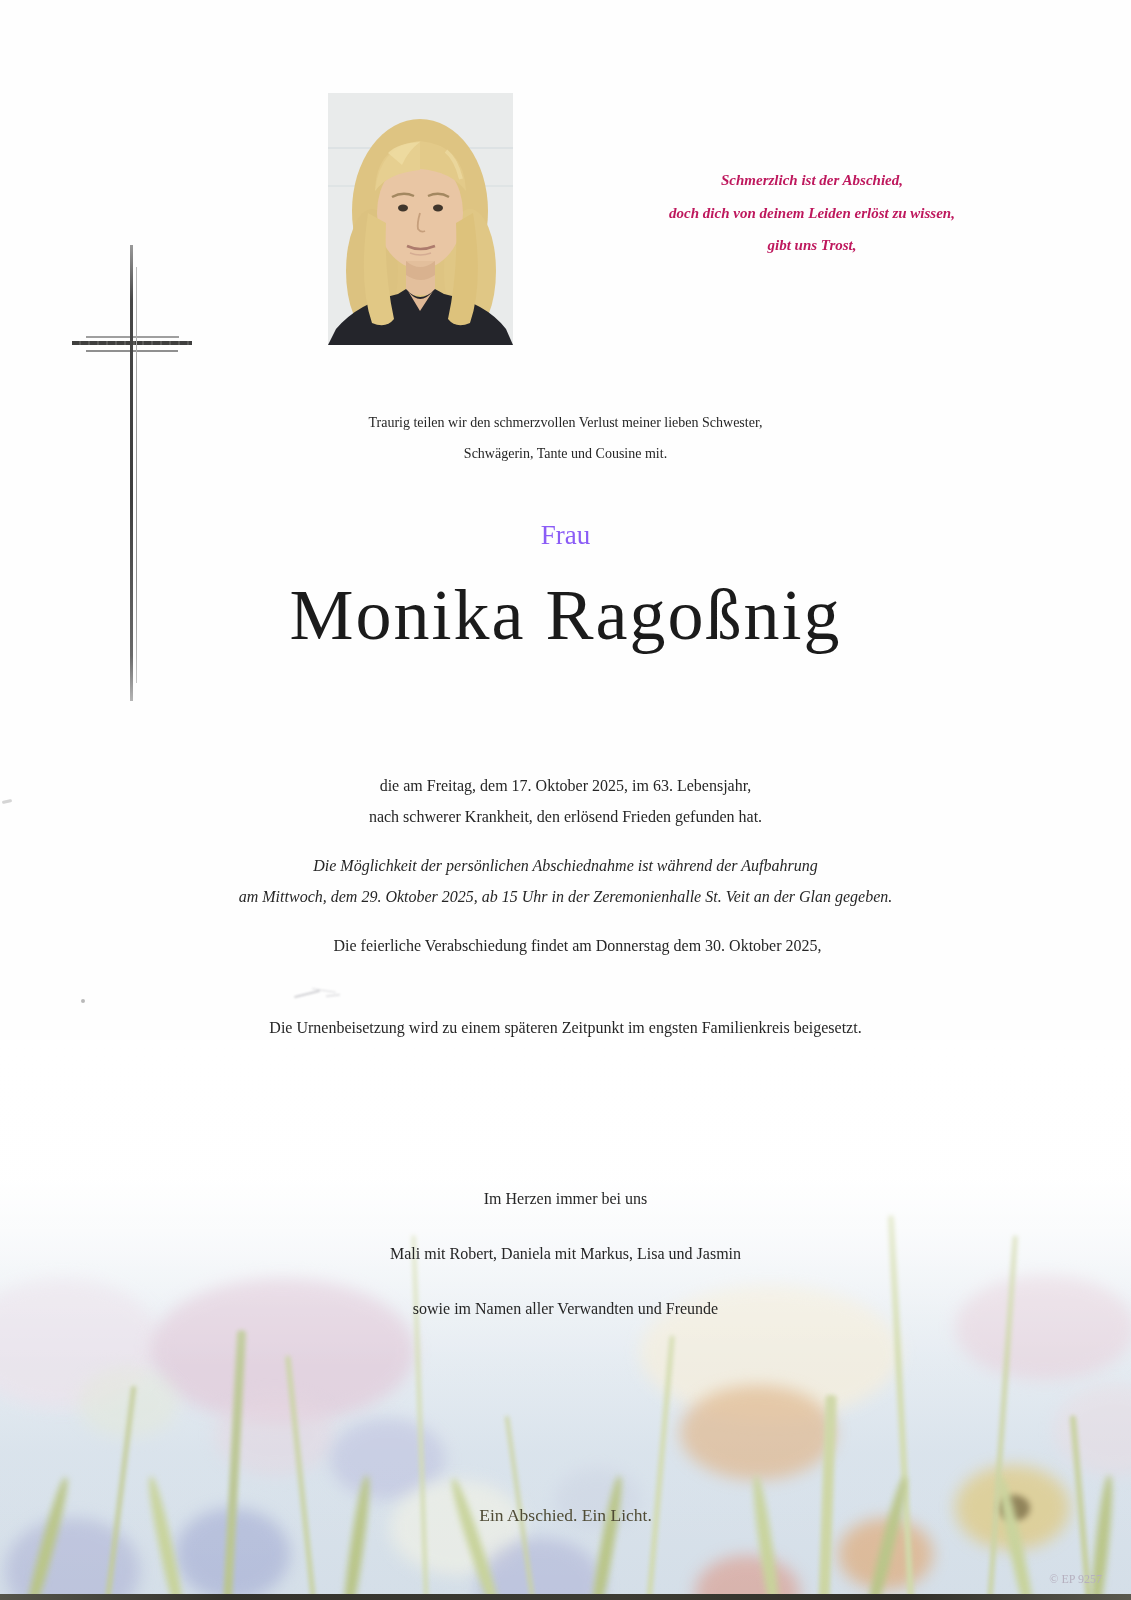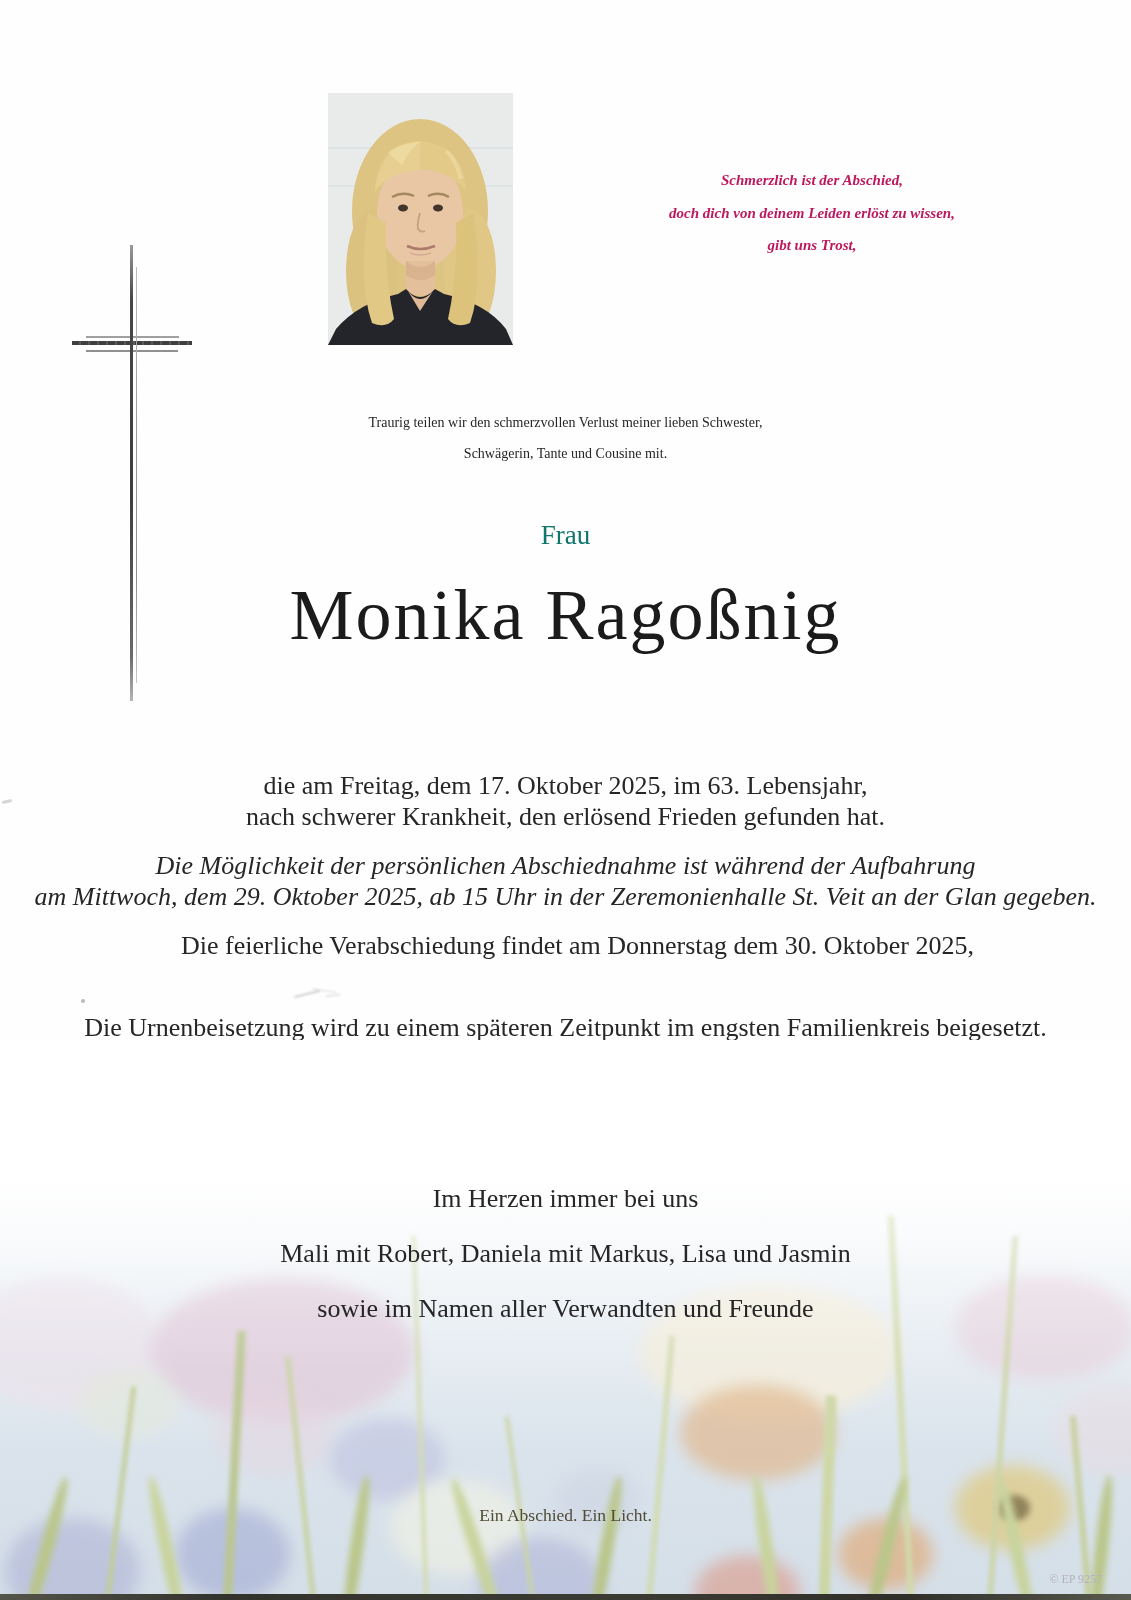--- a/index.html
+++ b/index.html
@@ -25,24 +25,24 @@
     background:linear-gradient(to bottom,#bdbdbd,#9b9b9b 40%,#8f8f8f 75%,#c7c7c7);}
   .cross-h-top{left:26px;top:96px;width:93px;height:1.6px;background:#8e8e8e;opacity:.85;}
   .cross-h-main{left:12px;top:101px;width:120px;height:4px;background:#474746;
     background:repeating-linear-gradient(90deg,#3f3f3e 0 7px,#5a5a58 7px 9px);}
   .cross-h-bottom{left:26px;top:110px;width:92px;height:2px;background:#7d7d7c;opacity:.85;}
 
   
   .quote{left:500px;top:164px;width:624px;text-align:center;font-style:italic;
          font-size:15px;line-height:32.5px;color:#be185d;font-weight:bold;}
   .intro{top:407px;font-size:14px;line-height:31px;color:#262626;}
-  .honorific{top:520px;font-size:27px;color:#0f766e;}
+  .honorific{top:520px;font-size:27px;color:#8b5cf6;}
   .deceased-name{top:572px;font-size:72px;line-height:86px;letter-spacing:2px;color:#1b1b1b;}
   .para1{top:770px;}  .para2{top:850px;font-style:italic;}  .para3{top:930px;padding-left:12px;}  .para4{top:1012px;}
-  .bodytext{font-size:26px;line-height:31px;color:#262626;}
+  .bodytext{font-size:16px;line-height:31px;color:#262626;}
   .closing1{top:1183px;} .closing2{top:1238px;} .closing3{top:1293px;}
   .overmeadow{z-index:6;}
 
   
   .meadow{left:0;top:1040px;width:1131px;height:560px;overflow:hidden;z-index:1;}
   .meadow *{position:absolute;}
   .sky{left:0;top:140px;width:1131px;height:420px;
     background:linear-gradient(to bottom,rgba(206,219,230,0) 0%,rgba(204,217,229,.45) 30%,rgba(199,213,226,.75) 65%,rgba(197,211,224,.8) 100%);}
   .fl{border-radius:50%;filter:blur(8px);}
   .stem{filter:blur(2.2px);border-radius:4px;}

